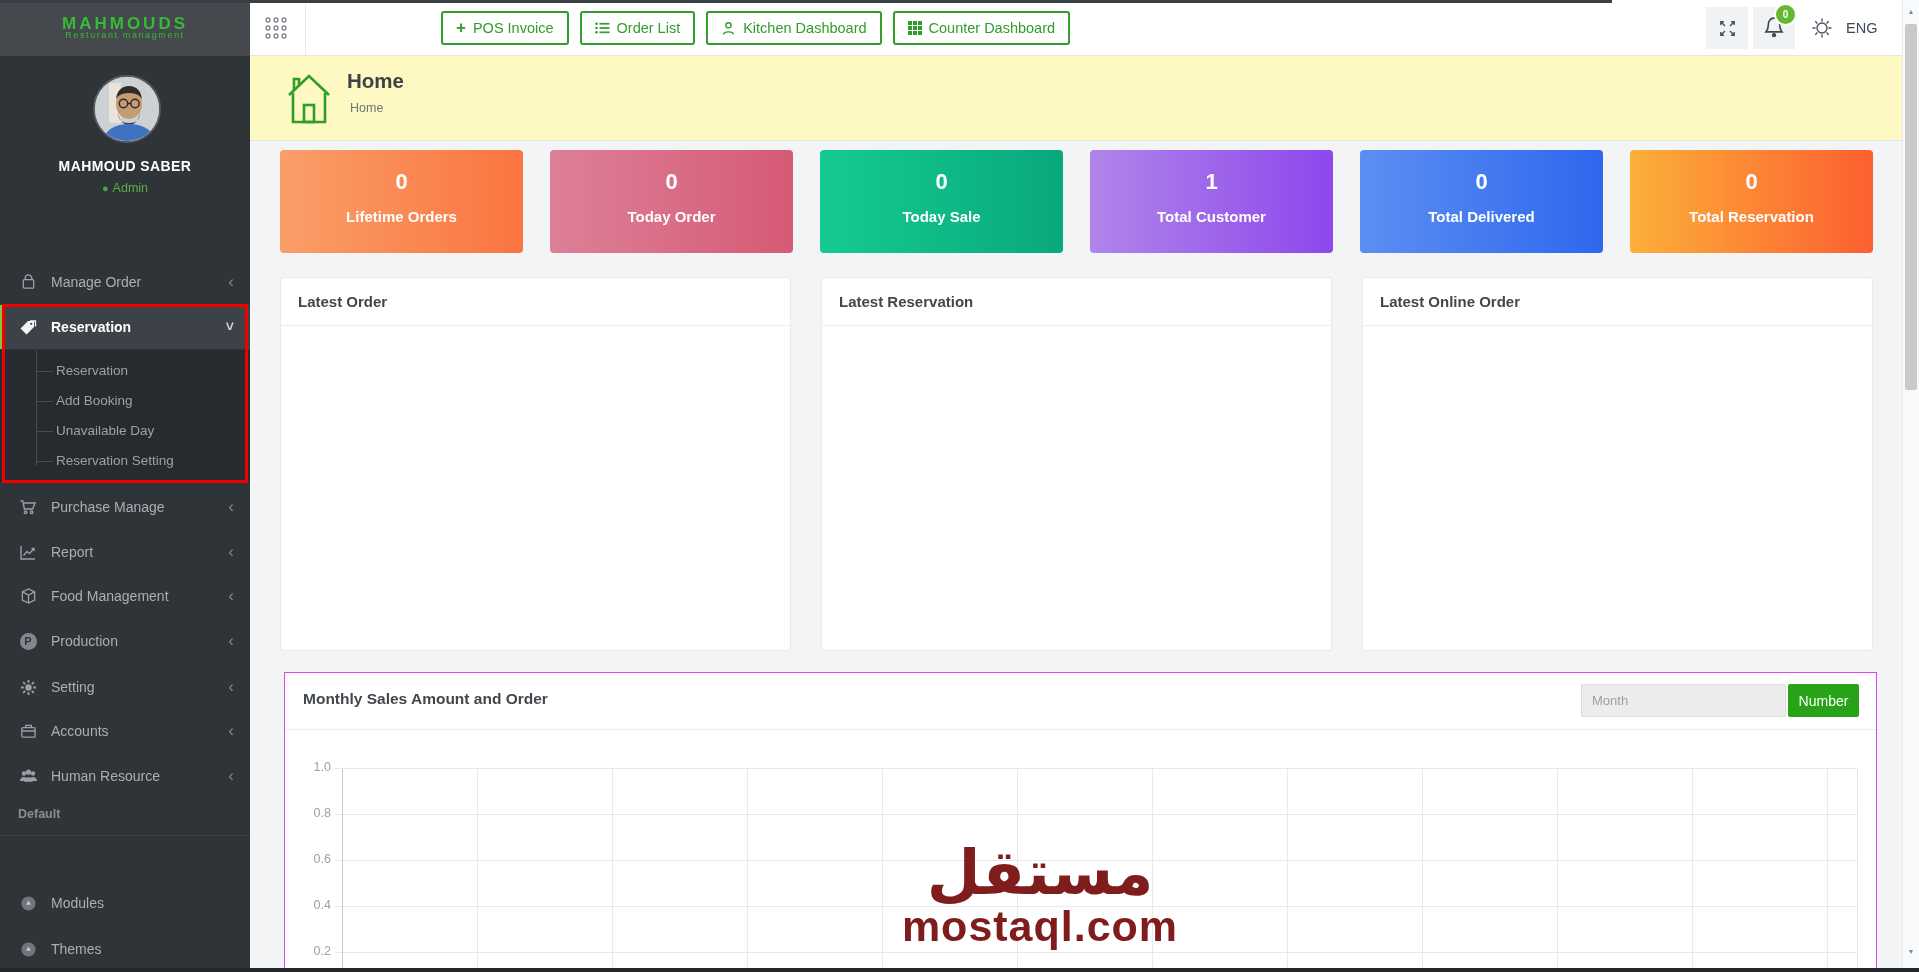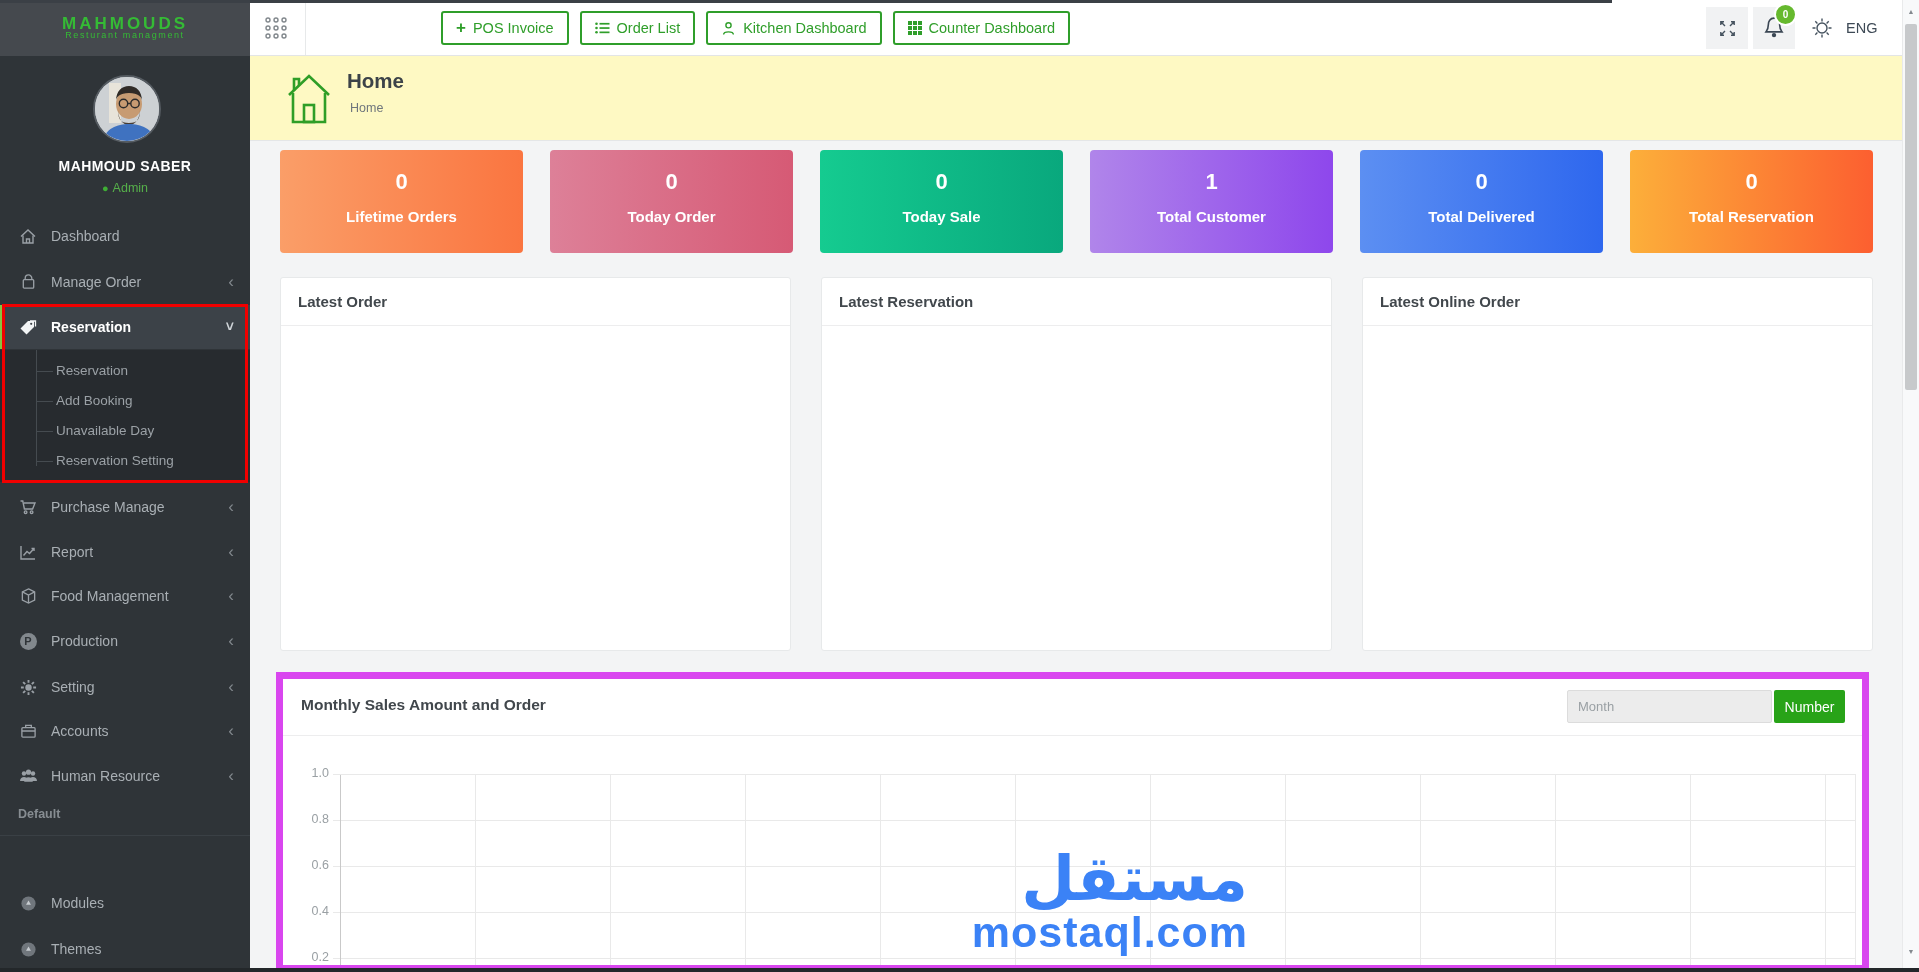--- a/index.html
+++ b/index.html
@@ -60,41 +60,41 @@
   .c1{left:550px;background:linear-gradient(to right,#dd8098,#d65a75);}
   .c2{left:820px;background:linear-gradient(to right,#15cb90,#09a87d);}
   .c3{left:1090px;background:linear-gradient(to right,#b085ea,#8e47ec);}
   .c4{left:1360px;background:linear-gradient(to right,#5c8ff2,#2e67ee);}
   .c5{left:1630px;background:linear-gradient(to right,#fcaf3a,#fc5f30);}
   
   .panel{position:absolute;top:277px;width:511px;height:374px;background:#fff;border:1px solid #e7e9ea;border-radius:3px;box-sizing:border-box;}
   .p0{left:280px;} .p1{left:821px;} .p2{left:1362px;}
   .panel-head{height:47px;border-bottom:1px solid #ededee;display:flex;align-items:center;padding-left:17px;font-size:15px;font-weight:700;color:#41474c;}
   
-  .sales-panel{position:absolute;left:276px;top:672px;width:1593px;height:300px;background:#fff;border:7px solid #d946ef;box-sizing:border-box;overflow:hidden;}
+  .sales-panel{position:absolute;left:284px;top:672px;width:1593px;height:300px;background:#fff;border:1px solid #d946ef;box-sizing:border-box;overflow:hidden;}
   .sales-title{position:absolute;left:18px;top:17px;font-size:15.5px;font-weight:700;color:#41474c;}
   .sales-head-line{position:absolute;left:0;top:56px;width:100%;height:1px;background:#ededee;}
   .month-input{position:absolute;right:90px;top:11px;width:205px;height:33px;background:#ececec;border:1px solid #dcdcdc;border-radius:2px;
                padding:0 10px;font-size:13px;color:#555;box-sizing:border-box;font-family:inherit;}
   .month-input::placeholder{color:#9aa0a4;}
   .search-btn{position:absolute;right:17px;top:11px;width:71px;height:33px;background:#28a318;color:#fff;border:none;border-radius:2px;
               font-size:14px;cursor:pointer;font-family:inherit;}
   .legend{position:absolute;left:0;top:64px;width:100%;display:flex;justify-content:center;align-items:center;font-size:13px;color:#555;}
   .sw{width:40px;height:14px;border:1px solid #d6d6d6;background:#efefef;margin-right:7px;}
   .sw.green{background:#9bca6d;border-color:#55933a;}
   .legend .gap{width:26px;}
   .ytick{position:absolute;left:0;width:46px;text-align:right;font-size:12.5px;color:#9aa0a4;}
   .t0{top:87px;} .t1{top:133px;} .t2{top:179px;} .t3{top:225px;} .t4{top:271px;}
   .hline{position:absolute;left:50px;width:1522px;height:1px;background:#e9e9e9;}
   .h0{top:95px;} .h1{top:141px;} .h2{top:187px;} .h3{top:233px;} .h4{top:279px;}
   .vlines{position:absolute;left:57px;top:95px;width:1516px;height:205px;
           background:repeating-linear-gradient(to right,#e9e9e9 0,#e9e9e9 1px,transparent 1px,transparent 135px);}
   .vline-end{position:absolute;left:1572px;top:95px;width:1px;height:205px;background:#e9e9e9;}
   .yaxis{position:absolute;left:57px;top:96px;width:1px;height:204px;background:#c9c9c9;}
-  .watermark{position:absolute;left:545px;top:170px;width:420px;text-align:right;color:#3b82f6;z-index:5;pointer-events:none;}
+  .watermark{position:absolute;left:545px;top:170px;width:420px;text-align:center;color:#7f1d1d;z-index:5;pointer-events:none;}
   .wm-ar{font-size:62px;font-weight:700;line-height:60px;font-family:"DejaVu Sans",sans-serif;}
   .wm-en{font-size:43px;font-weight:700;letter-spacing:1px;line-height:46px;}
   
   .scrollbar{position:absolute;right:0;top:0;width:17px;height:972px;background:#f8f9fa;border-left:1px solid #e9eaeb;z-index:65;box-sizing:border-box;}
   .sb-up{position:absolute;left:0;top:8px;width:16px;text-align:center;font-size:7px;color:#83898e;}
   .sb-thumb{position:absolute;left:2px;top:24px;width:12px;height:366px;background:#c7c9cb;border-radius:2px;}
   .sb-down{position:absolute;left:0;top:948px;width:16px;text-align:center;font-size:7px;color:#83898e;}
   .bottom-strip{position:absolute;left:0;top:968px;width:1919px;height:4px;background:#23272a;z-index:80;}
   svg{display:block;}
 </style>
@@ -209,32 +209,20 @@
         <circle cx="28.5" cy="26.5" r="4.2"></circle>
           <circle cx="40" cy="26.5" r="4.2"></circle>
           <path d="M32.7 26.5h3"></path>
       </g>
       <path d="M8 64c2-12 14-17 26-17s24 5 26 17z" fill="#3f72c0"></path>
     </svg>
   </div>
   <div class="user-name">MAHMOUD SABER</div>
   <div class="user-role"><span class="dot">●</span><span>Admin</span></div>
 
-  <div class="item" style="top:158px">
-    <span class="ic">
-      <svg width="18" height="17" viewBox="0 0 18 17">
-          <g fill="none" stroke="#9aa0a6" stroke-width="1.4">
-        <path d="M2 8.5L9 2l7 6.5"></path>
-            <path d="M4 7.5V15h10V7.5"></path>
-            <path d="M7.5 15v-4h3v4"></path>
-          </g>
-        </svg>
-    </span>
-    <span>Dashboard</span>
-  </div>
 
   <div class="item" style="top:204px">
     <span class="ic">
       <svg width="17" height="17" viewBox="0 0 18 18">
           <g fill="none" stroke="#9aa0a6" stroke-width="1.4">
         <path d="M5.5 6V4.5a3.5 3.5 0 017 0V6"></path>
             <rect x="3.5" y="6" width="11" height="9" rx="1"></rect>
           </g>
         </svg>
     </span>

